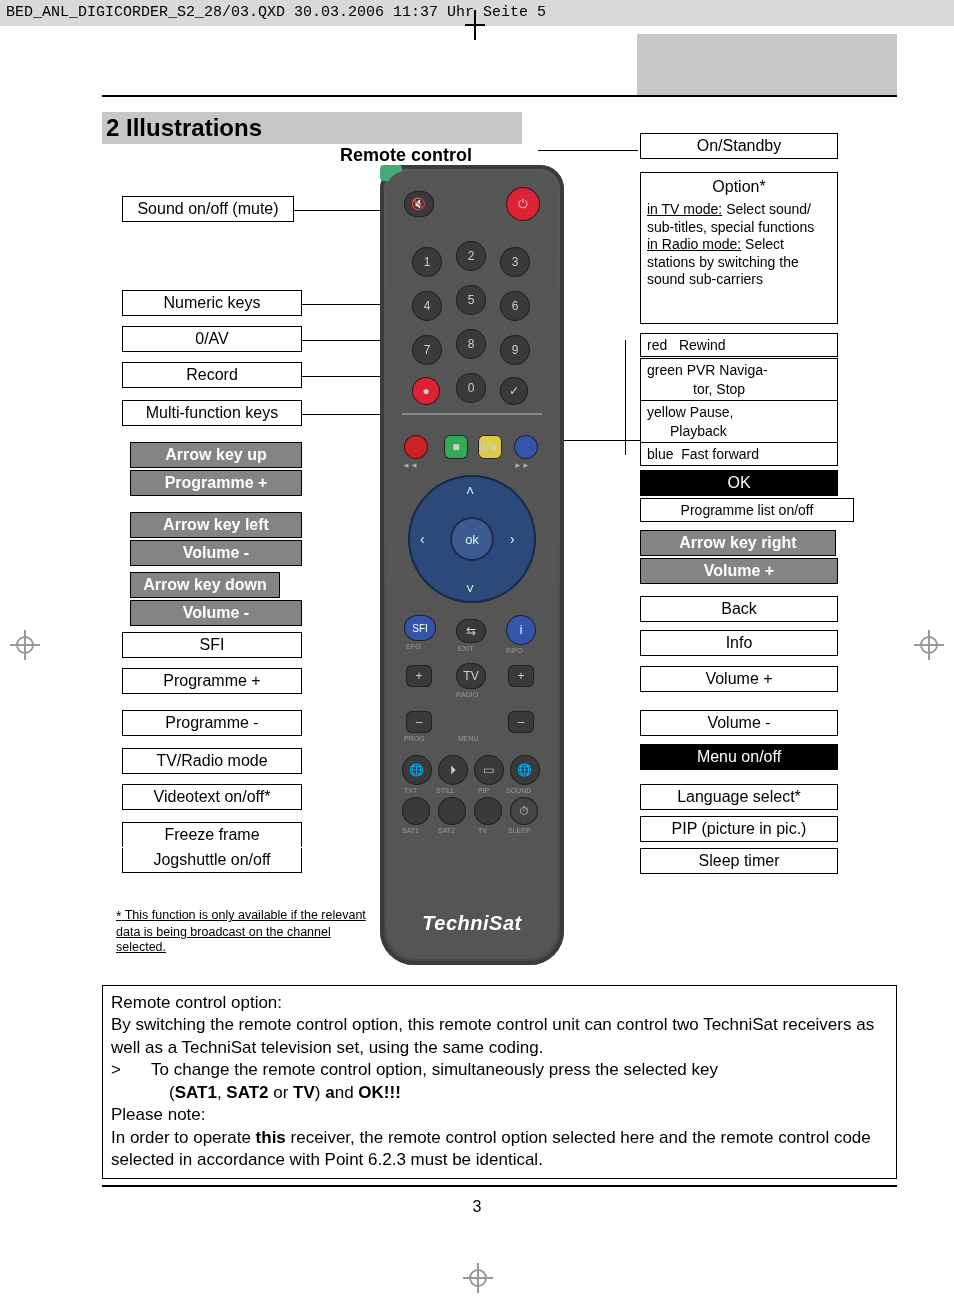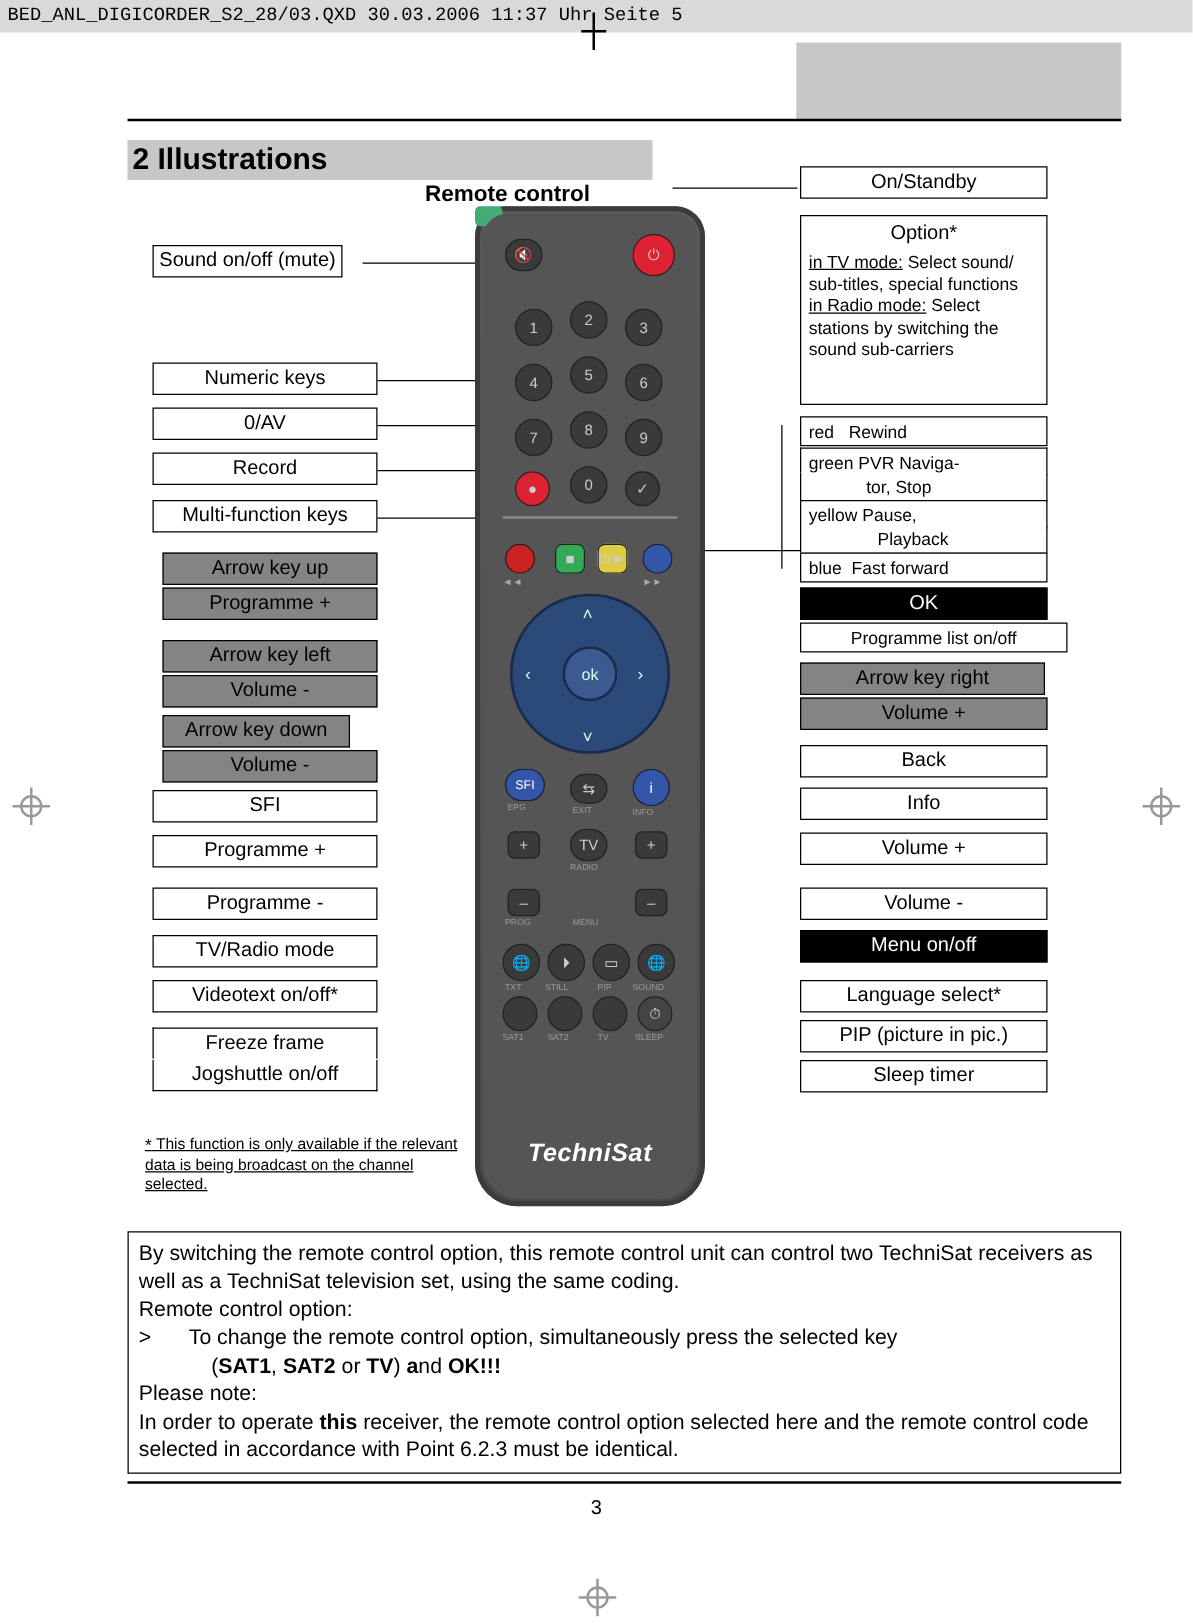--- a/index.html
+++ b/index.html
@@ -62,21 +62,21 @@
   .minusR{left:128px;top:546px;width:26px;height:22px;border-radius:6px;}
   .progl{left:24px;top:570px;} .menu{left:78px;top:570px;} .mute2{left:132px;top:562px;width:22px;height:16px;background:#4a7;border-radius:4px;}
   .row4 { position:absolute; width:30px;height:30px; }
   .txt{left:22px;top:590px;} .still{left:58px;top:590px;} .pip{left:94px;top:590px;} .sound{left:130px;top:590px;}
   .row5{position:absolute;width:28px;height:28px;}
   .sat1{left:22px;top:632px;} .sat2{left:58px;top:632px;} .tvsel{left:94px;top:632px;} .sleep{left:130px;top:632px;}
   .sleep{background:#444;}
   .brand { position:absolute; left:0; right:0; bottom:30px; text-align:center; color:#fff; font-size:20px; font-weight:bold; font-style:italic; letter-spacing:0.5px; }
 
   .box { position:absolute; border:1px solid #000; background:#fff; text-align:center; font-size:16px; padding:3px 4px; }
-  .box.dk { background:#848484; color:#000000; }
+  .box.dk { background:#848484; color:#ffffff;font-weight:bold; }
   .box.blk { background:#000; color:#fff; }
   .box.sm { font-size:14px; }
   .box.tall { text-align:left; padding:4px 6px; line-height:1.25; }
   .box .u { text-decoration:underline; }
 
   .lead { position:absolute; border-top:1px solid #000; height:0; }
   .lead-v { position:absolute; border-left:1px solid #000; width:0; }
 
   .footnote { position:absolute; left:116px; top:908px; width:250px; font-size:12.5px; line-height:1.2;text-decoration:underline; }
   .footnote .star { font-size:14px; vertical-align:top; }
@@ -111,21 +111,21 @@
 
 <div class="lead" style="left:290px;top:210px;width:110px;"></div>
 <div class="lead" style="left:290px;top:304px;width:110px;"></div>
 <div class="lead" style="left:290px;top:340px;width:130px;"></div>
 <div class="lead" style="left:290px;top:376px;width:120px;"></div>
 <div class="lead" style="left:290px;top:414px;width:110px;"></div>
 <div class="lead" style="left:538px;top:150px;width:100px;"></div>
 <div class="lead" style="left:560px;top:440px;width:82px;"></div>
 <div class="lead-v" style="left:625px;top:340px;height:115px;"></div>
 
-<div class="box" style="left:122px;top:196px;width:152px;">Sound on/off (mute)</div>
+<div class="box" style="left:122px;top:196px;width:172px;">Sound on/off (mute)</div>
 <div class="box" style="left:122px;top:290px;width:180px;">Numeric keys</div>
 <div class="box" style="left:122px;top:326px;width:180px;">0/AV</div>
 <div class="box" style="left:122px;top:362px;width:180px;">Record</div>
 <div class="box" style="left:122px;top:400px;width:180px;">Multi-function keys</div>
 <div class="box dk" style="left:130px;top:442px;width:172px;">Arrow key up</div>
 <div class="box dk" style="left:130px;top:470px;width:172px;">Programme +</div>
 <div class="box dk" style="left:130px;top:512px;width:172px;">Arrow key left</div>
 <div class="box dk" style="left:130px;top:540px;width:172px;">Volume -</div>
 <div class="box dk" style="left:130px;top:572px;width:150px;">Arrow key down</div>
 <div class="box dk" style="left:130px;top:600px;width:172px;">Volume -</div>
@@ -141,21 +141,21 @@
 <div class="box tall sm" style="left:640px;top:172px;width:198px;height:152px;">
   <div style="text-align:center;font-size:16px;margin-bottom:4px;">Option*</div>
   <span class="u">in TV mode:</span>
   <span>Select sound/ sub-titles, special functions</span><br>
   <span class="u">in Radio mode:</span><span> Select stations by switching the sound sub-carriers</span>
 </div>
 <div class="box sm" style="left:640px;top:333px;width:198px;text-align:left;padding-left:6px;white-space:pre;">red   Rewind</div>
 <div class="box sm" style="left:640px;top:358px;width:198px;text-align:left;padding-left:6px;border-bottom:none;">green PVR Naviga-</div>
 <div class="box sm" style="left:640px;top:378px;width:198px;text-align:left;padding-left:52px;border-top:none;">tor, Stop</div>
 <div class="box sm" style="left:640px;top:400px;width:198px;text-align:left;padding-left:6px;border-bottom:none;">yellow Pause,</div>
-<div class="box sm" style="left:640px;top:420px;width:198px;text-align:left;padding-left:61px;border-top:none;">Playback</div>
+<div class="box sm" style="left:640px;top:420px;width:198px;text-align:left;padding-left:29px;border-top:none;">Playback</div>
 <div class="box sm" style="left:640px;top:442px;width:198px;text-align:left;padding-left:6px;white-space:pre;">blue  Fast forward</div>
 <div class="box blk" style="left:640px;top:470px;width:198px;">OK</div>
 <div class="box sm" style="left:640px;top:498px;width:214px;">Programme list on/off</div>
 <div class="box dk" style="left:640px;top:530px;width:196px;">Arrow key right</div>
 <div class="box dk" style="left:640px;top:558px;width:198px;">Volume +</div>
 <div class="box" style="left:640px;top:596px;width:198px;">Back</div>
 <div class="box" style="left:640px;top:630px;width:198px;">Info</div>
 <div class="box" style="left:640px;top:666px;width:198px;">Volume +</div>
 <div class="box" style="left:640px;top:710px;width:198px;">Volume -</div>
 <div class="box blk" style="left:640px;top:744px;width:198px;">Menu on/off</div>
@@ -225,22 +225,22 @@
   <div class="tiny-lbl" style="left:128px;top:662px;">SLEEP</div>
   <div class="brand">TechniSat</div>
 </div>
 
 <div class="footnote">
   <span class="star">*</span>
   <span>This function is only available if the relevant data is being broadcast on the channel selected.</span>
 </div>
 
 <div class="note-box">
+  <div>Remote control option:</div>
   <div>By switching the remote control option, this remote control unit can control two TechniSat receivers as well as a TechniSat television set, using the same coding.</div>
-  <div>Remote control option:</div>
   <div>
     <span class="chev">&gt;</span><span>To change the remote control option, simultaneously press the selected key</span>
   </div>
   <div style="padding-left:58px;">
     <span>(</span><b>SAT1</b><span>, </span><b>SAT2</b><span> or </span><b>TV</b><span>) </span><b>a</b><span>nd </span><b>OK!!!</b>
   </div>
   <div>Please note:</div>
   <div>
     <span>In order to operate </span><b>this</b><span> receiver, the remote control option selected here and the remote control code selected in accordance with Point 6.2.3 must be identical.</span>
   </div>

